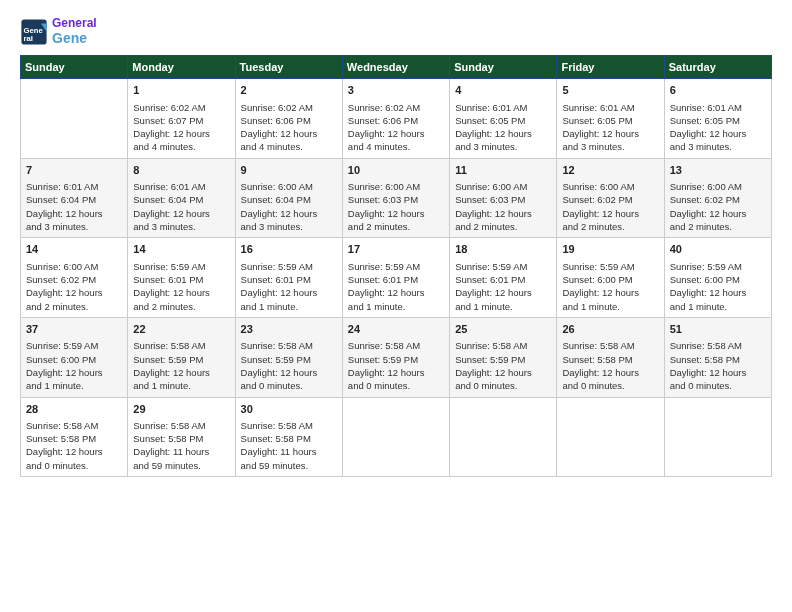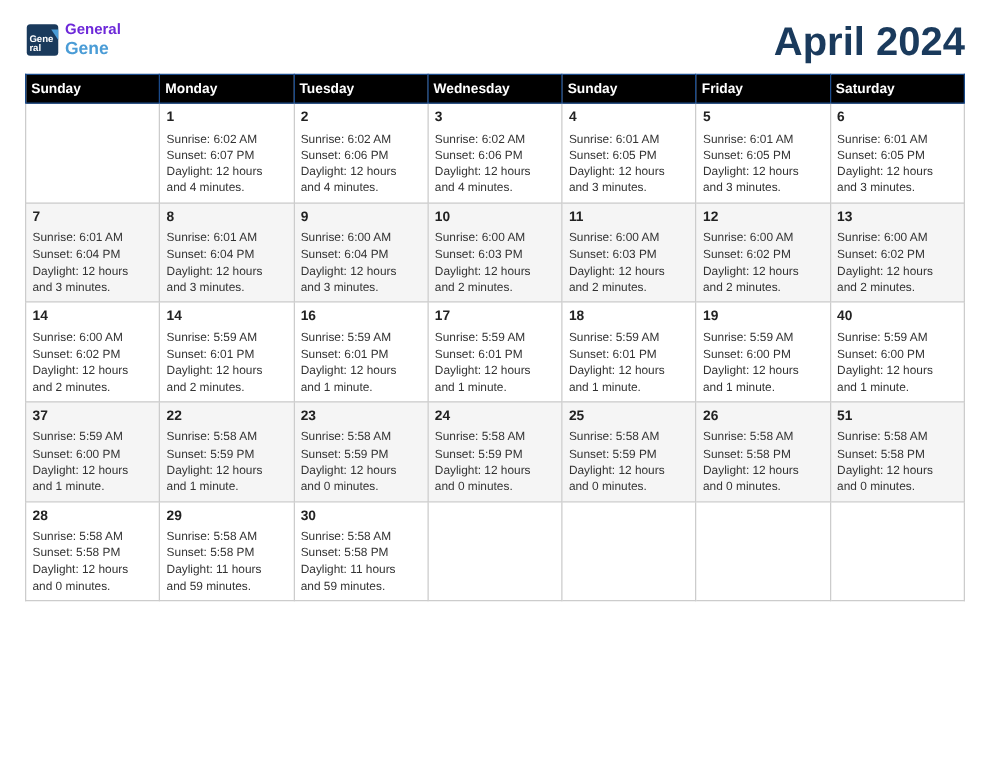--- a/index.html
+++ b/index.html
@@ -41,21 +41,21 @@
     .location {
       font-size: 14px;
       color: #444;
     }
     table {
       width: 100%;
       border-collapse: collapse;
       font-size: 10px;
     }
     thead tr {
-      background-color: #000000;
+      background-color: #14532d;
       color: white;
     }
     thead th {
       padding: 5px 4px;
       text-align: left;
       font-size: 11px;
       font-weight: 600;
       border: 1px solid #1a4a8a;
     }
     tbody tr {
@@ -97,21 +97,20 @@
         <text x="5" y="22" font-family="Arial" font-size="11" font-weight="bold" fill="white">Gene</text>
         <text x="5" y="33" font-family="Arial" font-size="11" font-weight="bold" fill="white">ral</text>
         <polygon points="30,8 38,8 38,20" fill="#4a9cd6"></polygon>
       </svg>
       <div>
         <div style="font-size:12px;font-weight:bold;color:#6d28d9;line-height:1.2">General</div>
         <div style="font-size:14px;font-weight:bold;color:#4a9cd6;line-height:1.2">Gene</div>
       </div>
     </div>
     <div class="title-block">
-      <div class="month-title">April 2024</div>
     </div>
   </div>
 
   <table>
     <thead>
       <tr>
         <th>Sunday</th>
         <th>Monday</th>
         <th>Tuesday</th>
         <th>Wednesday</th>

